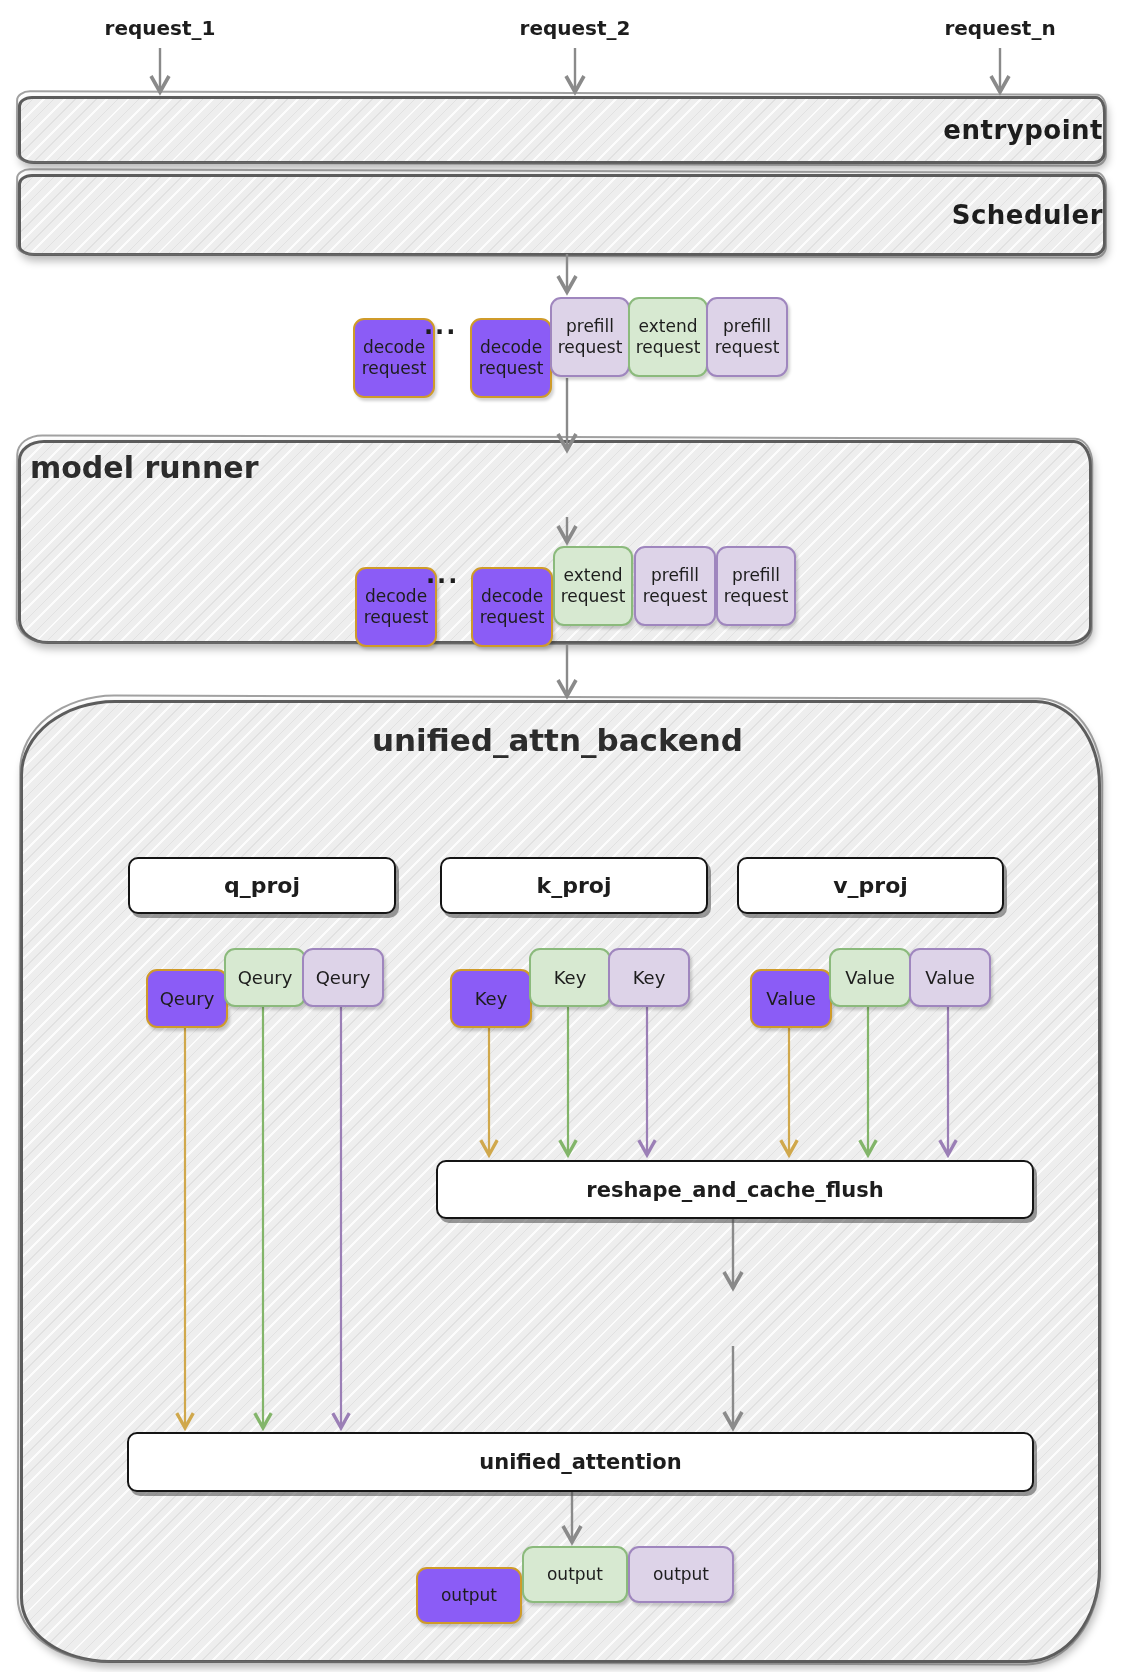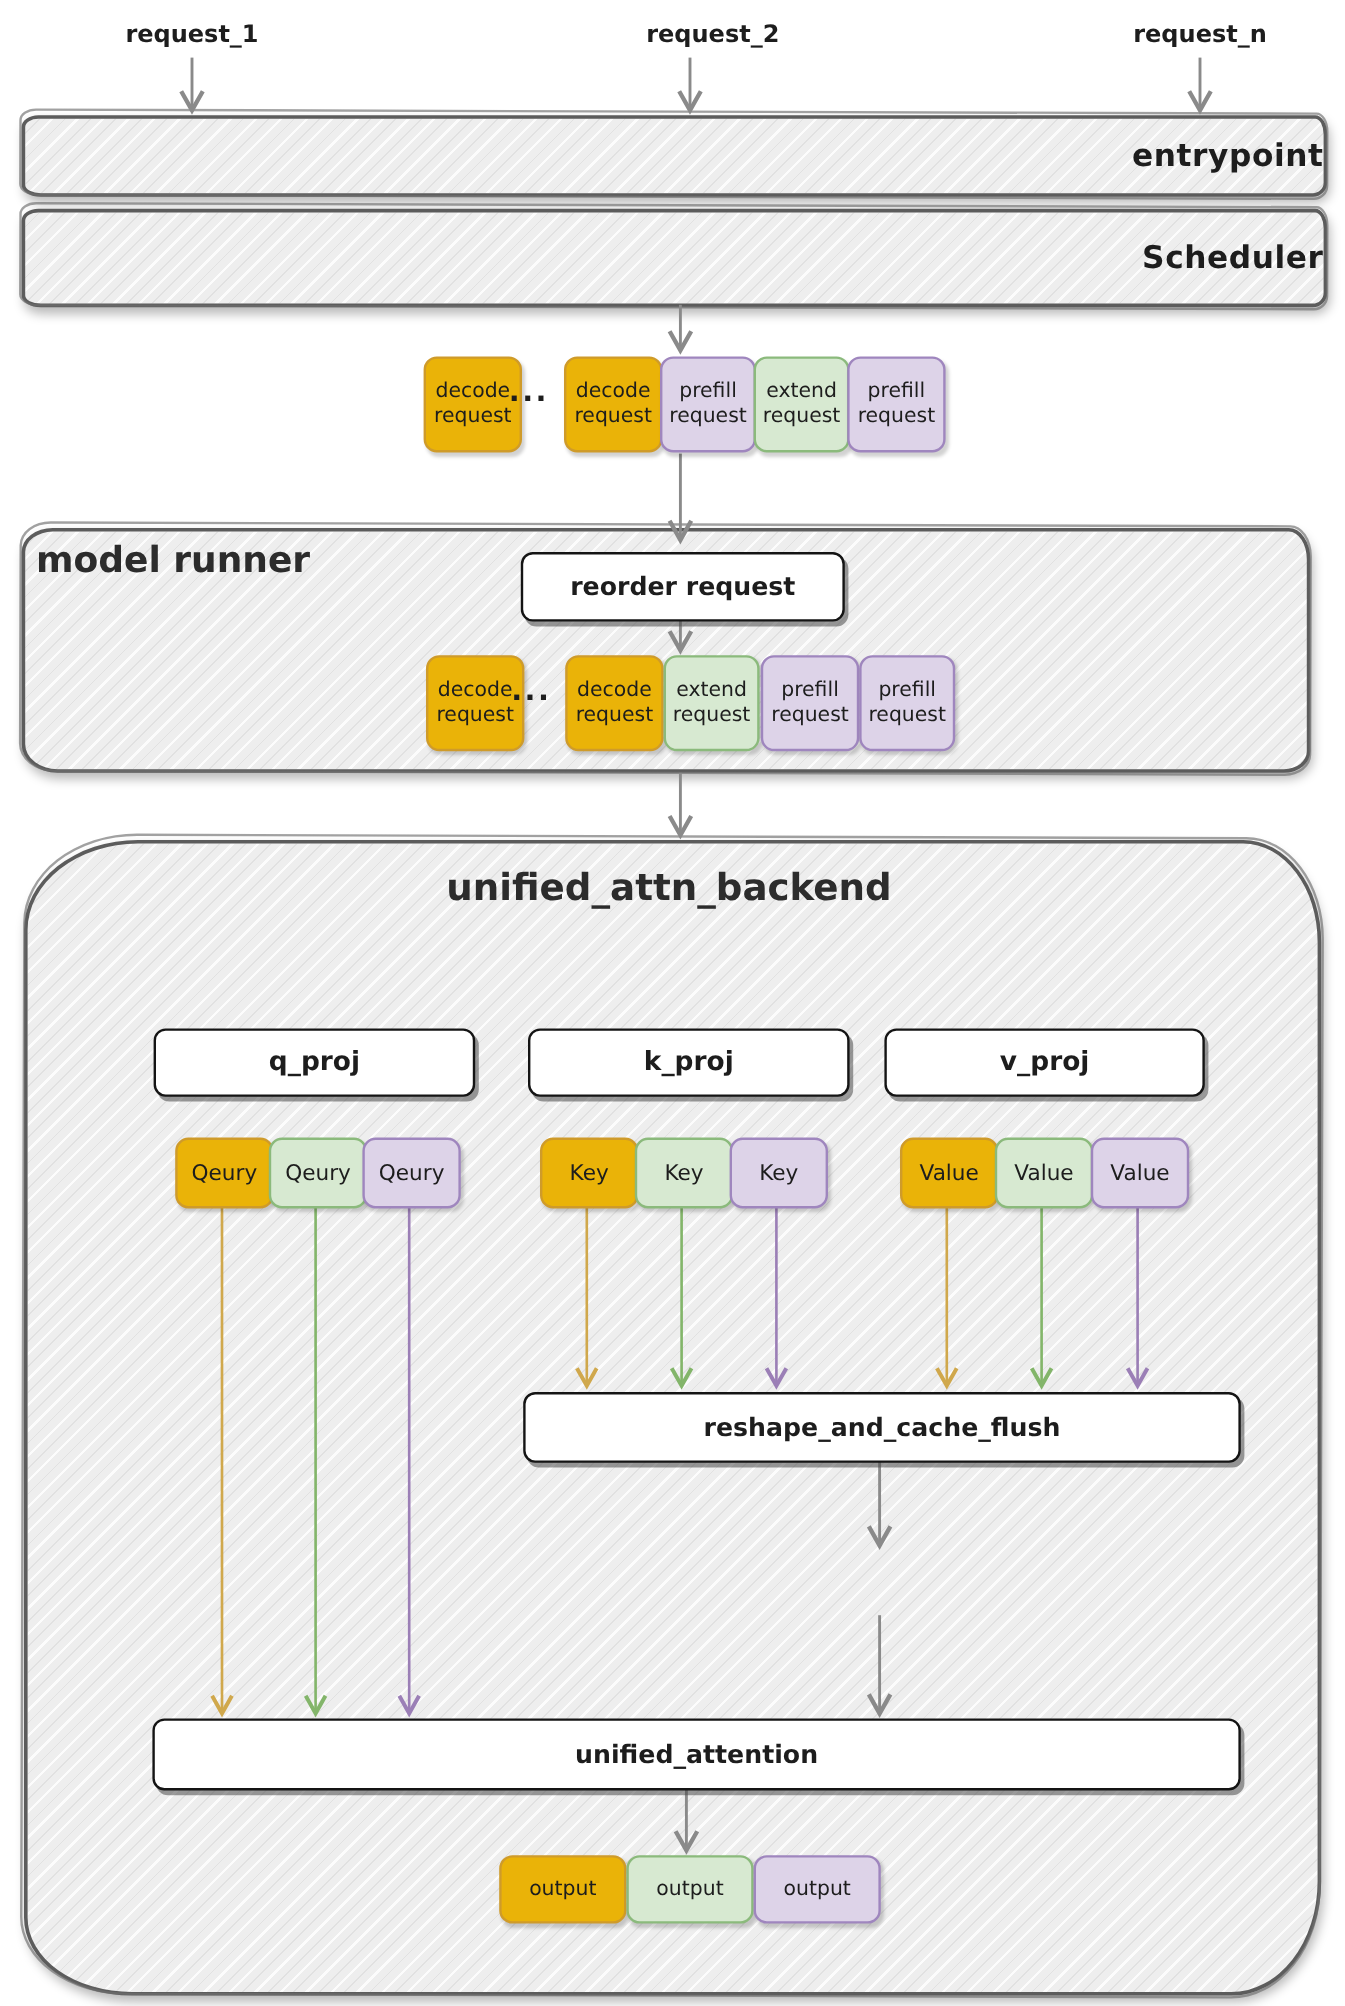--- a/index.html
+++ b/index.html
@@ -38,21 +38,21 @@
     font-size:21px;font-weight:600;
   }
   
   .tok{
     position:absolute;border:2.5px solid;border-radius:11px;
     display:flex;flex-direction:column;align-items:center;justify-content:center;
     line-height:1.22;font-size:17px;box-shadow:2px 3px 3px rgba(0,0,0,.18);
     text-align:center;
   }
   .tok .l{white-space:nowrap;}
-  .c-orange{background:#eab308;border-color:#cf9b2a;}
+  .c-orange{background:#8b5cf6;border-color:#cf9b2a;margin-top:21px;}
   .c-green{background:#d7e9d1;border-color:#8bba7c;}
   .c-purple{background:#ddd3e8;border-color:#9f86be;}
   .ellipsis{position:absolute;font-size:24px;font-weight:700;letter-spacing:2px;}
   
   .req-label{position:absolute;font-size:20px;font-weight:700;transform:translateX(-50%);white-space:nowrap;}
   .kvcache{
     background-color:#f1f1f1;
     background-image:repeating-linear-gradient(135deg,
       rgba(255,255,255,.85) 0px, rgba(255,255,255,.85) 2px,
       rgba(255,255,255,0) 2px, rgba(255,255,255,0) 9px,
@@ -65,21 +65,21 @@
   svg.arrows{position:absolute;left:0;top:0;z-index:2;pointer-events:none;}
   .z3{z-index:3;}
   .z1{z-index:1;}
 </style>
 </head>
 <body>
 
 <div id="page">
 
   <div class="req-label" style="left:160px;top:16px;">request_1</div>
-  <div class="req-label" style="left:594px;top:16px;text-align:center;">request_2</div>
+  <div class="req-label" style="left:575px;top:16px;text-align:center;">request_2</div>
   <div class="req-label" style="left:1000px;top:16px;">request_n</div>
 
   <div class="sketchbox bar z1" style="left:18px;top:96px;width:1082px;height:62px;">
     <span class="bar-label">entrypoint</span>
   </div>
   <div class="sketchbox bar z1" style="left:18px;top:174px;width:1082px;height:76px;">
     <span class="bar-label">Scheduler</span>
   </div>
 
   <div class="tok c-orange z3" style="left:353px;top:297px;width:78px;height:76px;">
@@ -99,23 +99,20 @@
     <span class="l">extend</span>
     <span class="l">request</span>
   </div>
   <div class="tok c-purple z3" style="left:706px;top:297px;width:78px;height:76px;">
     <span class="l">prefill</span>
     <span class="l">request</span>
   </div>
 
   <div class="sketchbox z1" style="left:18px;top:440px;width:1068px;height:198px;border-radius:26px 18px 22px 30px/20px 26px 18px 24px;"></div>
   <div class="abs container-title z3" style="left:30px;top:450px;font-size:30px;">model runner</div>
-  <div class="whitebox z3" style="left:434px;top:460px;width:266px;height:54px;">
-    <span>reorder request</span>
-  </div>
 
   <div class="tok c-orange z3" style="left:355px;top:546px;width:78px;height:76px;">
     <span class="l">decode</span>
     <span class="l">request</span>
   </div>
   <div class="ellipsis z3" style="left:426px;top:561px;">...</div>
   <div class="tok c-orange z3" style="left:471px;top:546px;width:78px;height:76px;">
     <span class="l">decode</span>
     <span class="l">request</span>
   </div>

